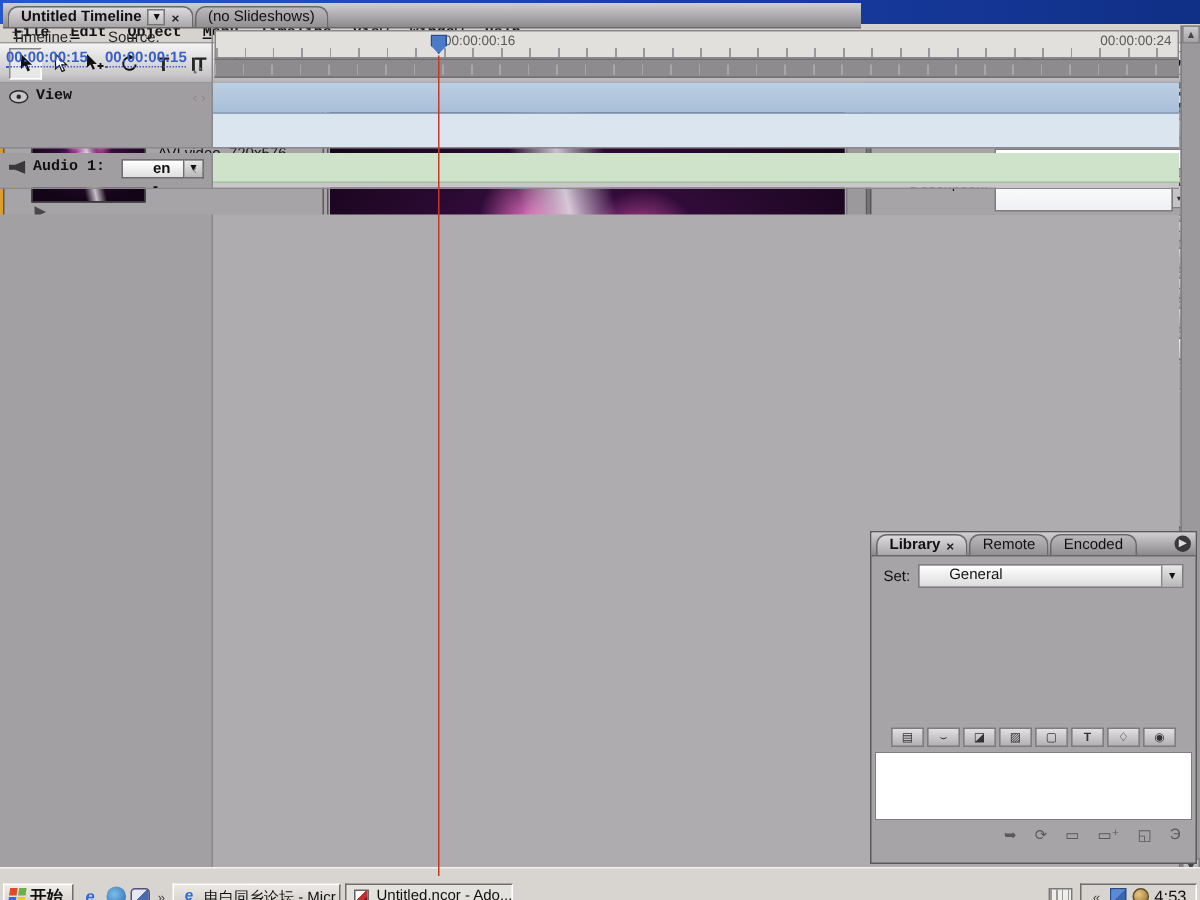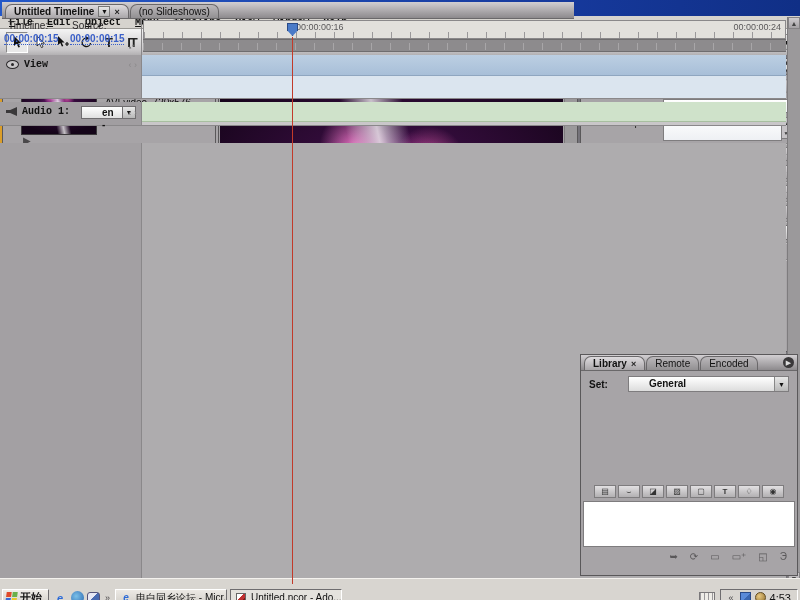--- a/index.html
+++ b/index.html
@@ -129,21 +129,21 @@
     margin-right:2px; flex:none; font-size:8px; line-height:12px; text-align:center; color:#555; }
   .spinner { width:9px; height:22px; border:1px solid #7e7c7e; border-left:none; background:#c6c3c6;
     display:flex; flex-direction:column; align-items:center; justify-content:space-around; font-size:5px; color:#333; }
   .radio { width:9px; height:9px; border-radius:50%; border:1px solid #7a787a; background:#c2c0c2; margin:0 3px 0 6px; position:relative; flex:none; }
   .radio.on::after { content:""; position:absolute; left:2px; top:2px; width:3px; height:3px; border-radius:50%; background:#6a686a; }
   .set-btn { margin-left:14px; width:56px; height:15px; border:1px solid #6f6d6f; border-radius:3px;
     background:linear-gradient(#f2f2f2,#c2c0c2); text-align:center; line-height:13px; }
 
   
   #library { left:580px; top:354px; width:218px; height:222px; }
-  .lib-set-row { display:flex; align-items:center; padding:5px 8px; gap:20px;font-weight:bold; }
+  .lib-set-row { display:flex; align-items:center; padding:5px 8px; gap:5px; }
   .lib-select { flex:1; height:16px; border:1px solid #7e7c7e; background:linear-gradient(#fff,#dcdcdc); display:flex; }
   .lib-select .val { flex:1; padding:1px 20px; }
   .lib-canvas { height:86px; }
   .filter-row { display:flex; gap:2px; justify-content:center; padding:2px 0; }
   .filter-btn { width:22px; height:13px; border:1px solid #7e7c7e; background:linear-gradient(#e2e0e2,#b2b0b2);
     font-size:8px; color:#333; display:flex; align-items:center; justify-content:center; }
   .lib-list { margin:1px 2px; height:46px; background:#fff; border:1px solid #7e7c7e; }
   .lib-bottom { display:flex; justify-content:flex-end; gap:12px; padding:3px 10px 0 0; color:#5a585a; font-size:10px; }
 
   

